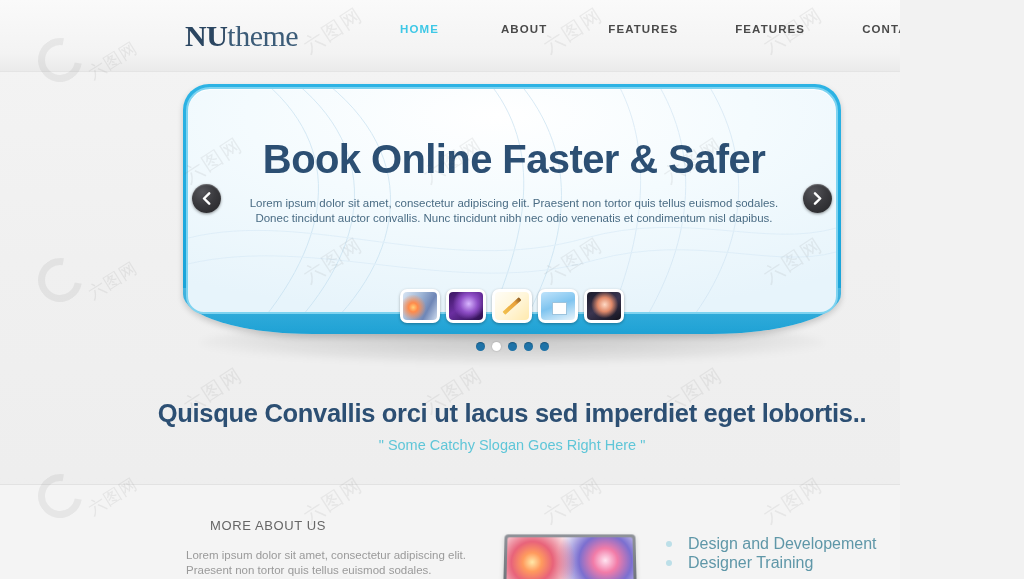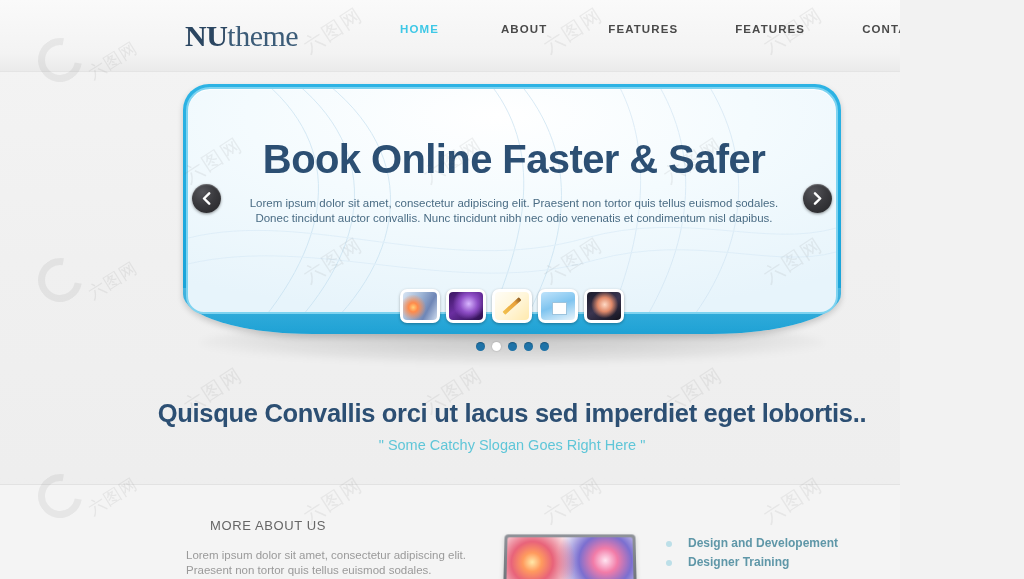--- a/index.html
+++ b/index.html
@@ -398,25 +398,24 @@
     width: 300px;
     z-index: 14;
   }
   #who-list {
     margin-top: 16px;
     list-style: none;
   }
   #who-list li {
     position: relative;
     padding-left: 22px;
-    font-size: 12px;
+    font-size: 16px;
     line-height: 19px;
     color: #5f97a8;
     cursor: pointer;
-    font-weight: bold;
   }
   #who-list li::before {
     content: "";
     position: absolute;
     left: 0;
     top: 7px;
     width: 6px;
     height: 6px;
     border-radius: 50%;
     background: #bcdfe8;

